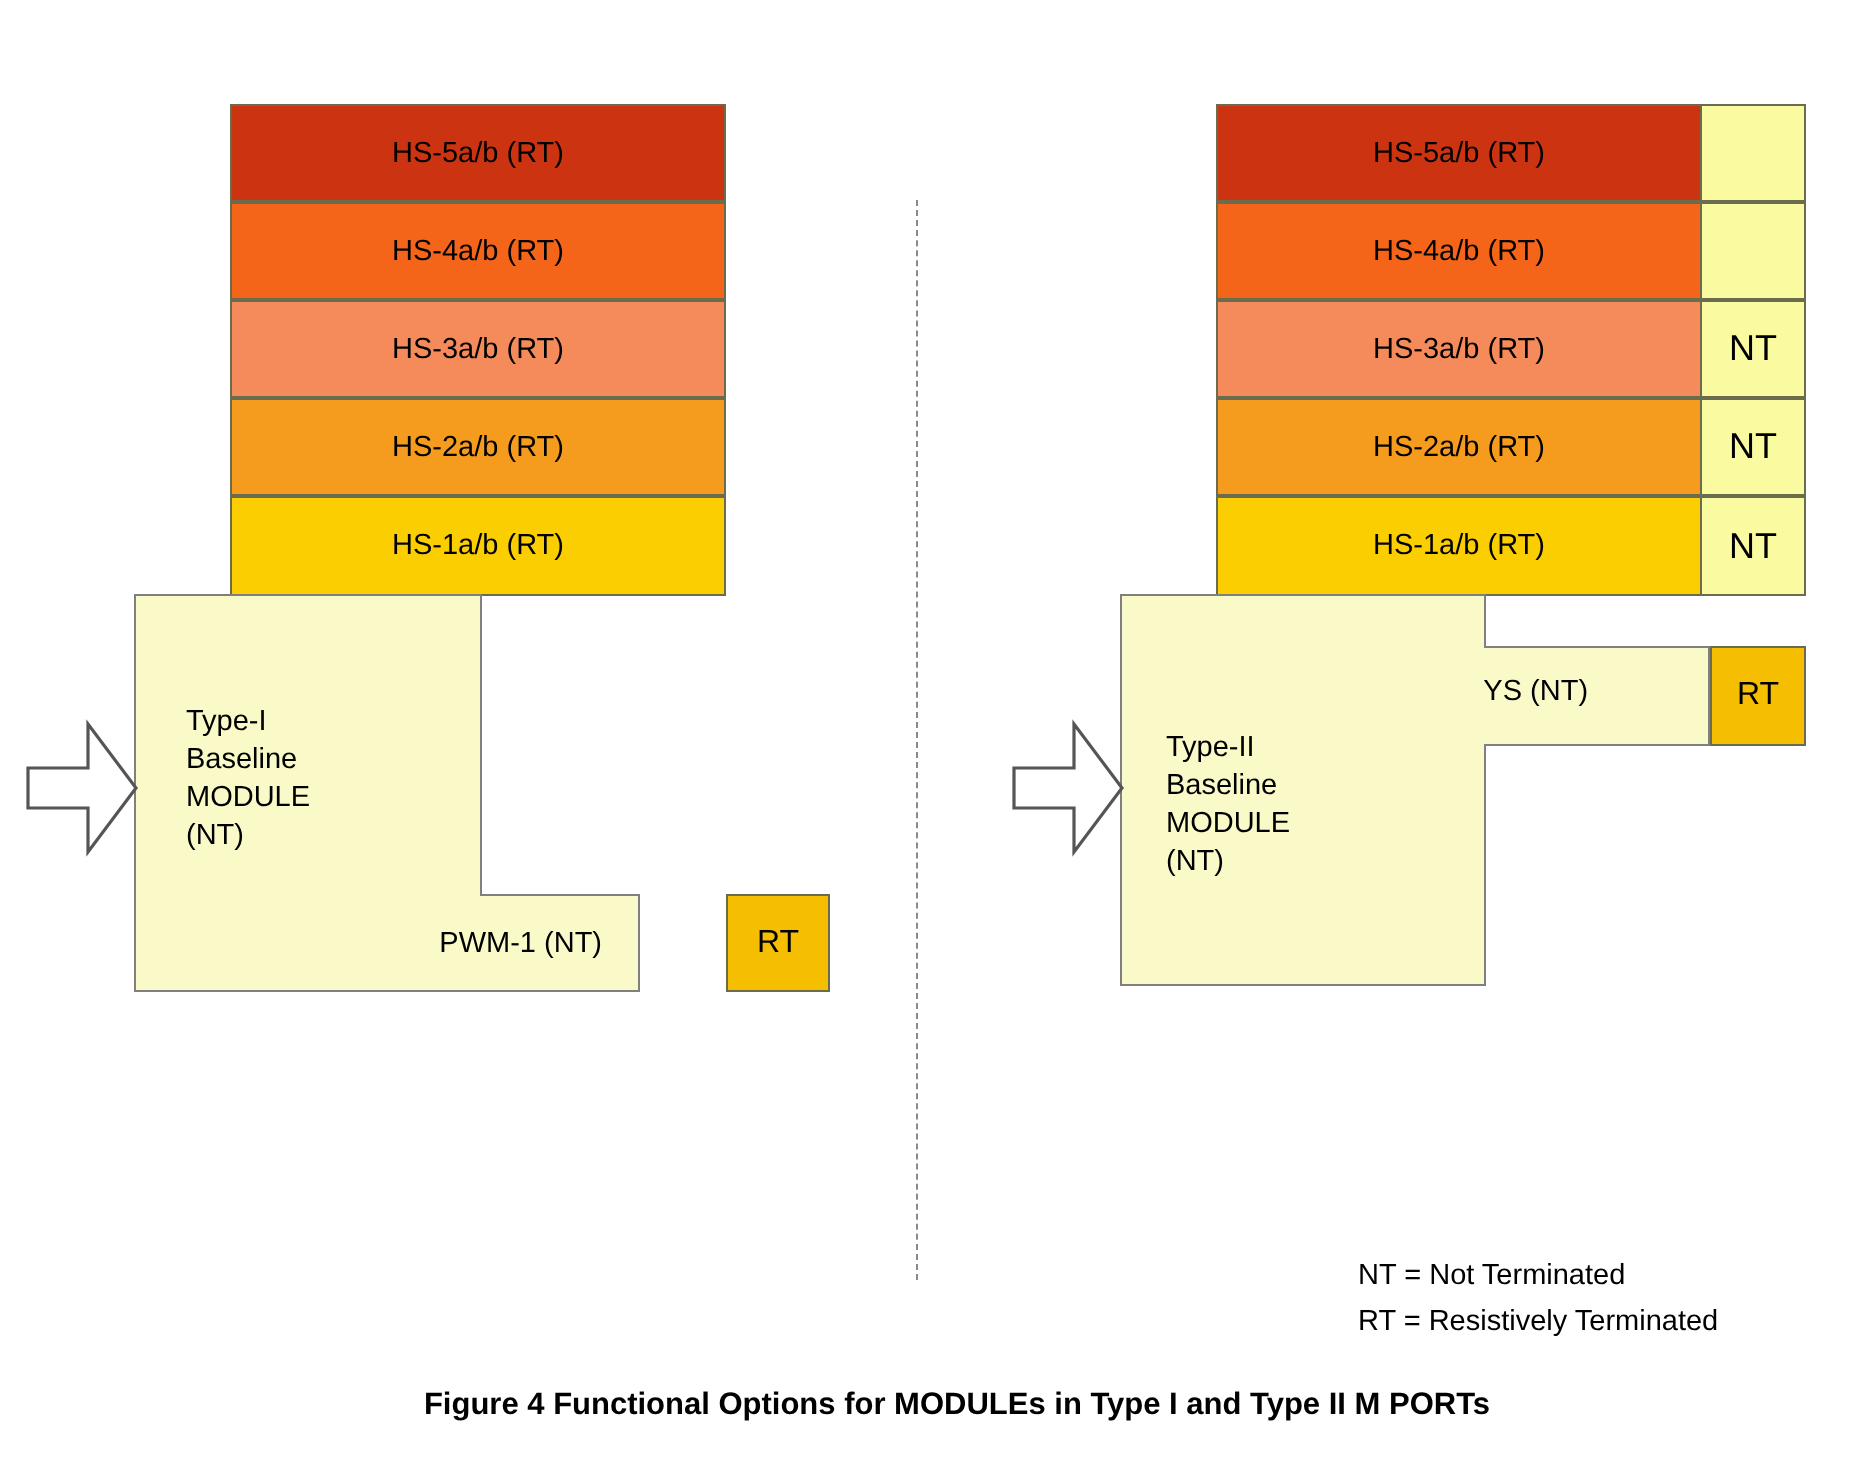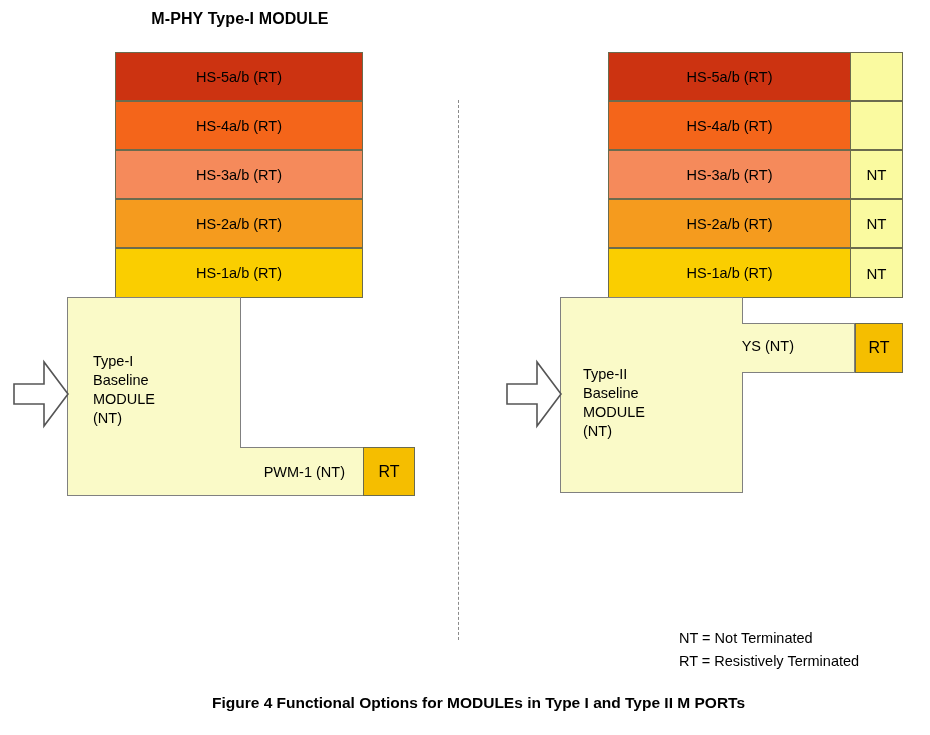--- a/index.html
+++ b/index.html
@@ -23,21 +23,21 @@
   
   .hsbar{
     border:1px solid #6b6b4e;
     display:flex;align-items:center;justify-content:center;
     font-size:14.5px;color:#000;
   }
   .ntcell{
     border:1px solid #6b6b4e;
     background:#FAFAA0;
     display:flex;align-items:center;justify-content:center;
-    font-size:15px;color:#000;
+    font-size:18px;color:#000;
   }
 
   
   .modbody{
     background:#FAFAC8;
     border:1px solid #808080;
   }
   .rowband{
     background:#FAFAC8;
     border:1px solid #808080;
@@ -67,41 +67,40 @@
     width:930px;left:0;white-space:nowrap;
   }
 
   .arrow-svg{display:block;}
 </style>
 </head>
 <body>
 
 <div class="stage">
 
-  <div class="abs panel-title" style="left:105px;top:10px;width:270px;">M-PHY Type-I MODULE</div>
 
   <div class="abs hsbar" style="left:115px;top:52px;width:248px;height:49px;background:#CC3311;">
     <span>HS-5a/b (RT)</span>
   </div>
   <div class="abs hsbar" style="left:115px;top:101px;width:248px;height:49px;background:#F4651A;">
     <span>HS-4a/b (RT)</span>
   </div>
   <div class="abs hsbar" style="left:115px;top:150px;width:248px;height:49px;background:#F58A5B;">
     <span>HS-3a/b (RT)</span>
   </div>
   <div class="abs hsbar" style="left:115px;top:199px;width:248px;height:49px;background:#F59B1E;">
     <span>HS-2a/b (RT)</span>
   </div>
   <div class="abs hsbar" style="left:115px;top:248px;width:248px;height:50px;background:#FACE00;">
     <span>HS-1a/b (RT)</span>
   </div>
 
   <div class="abs modbody" style="left:67px;top:297px;width:174px;height:199px;"></div>
 
-  <div class="abs rowband" style="left:67px;top:447px;width:297px;height:49px;padding-left:0;justify-content:flex-end;padding-right:18px;">
+  <div class="abs rowband" style="left:67px;top:447px;width:253px;height:49px;padding-left:0;justify-content:flex-end;padding-right:18px;">
     <span>PWM-1 (NT)</span>
   </div>
 
   <div class="abs" style="left:68px;top:445px;width:172px;height:6px;background:#FAFAC8;"></div>
 
   <div class="abs modlabel" style="left:93px;top:352px;width:140px;">Type-I
 Baseline
 MODULE
 (NT)</div>
 

